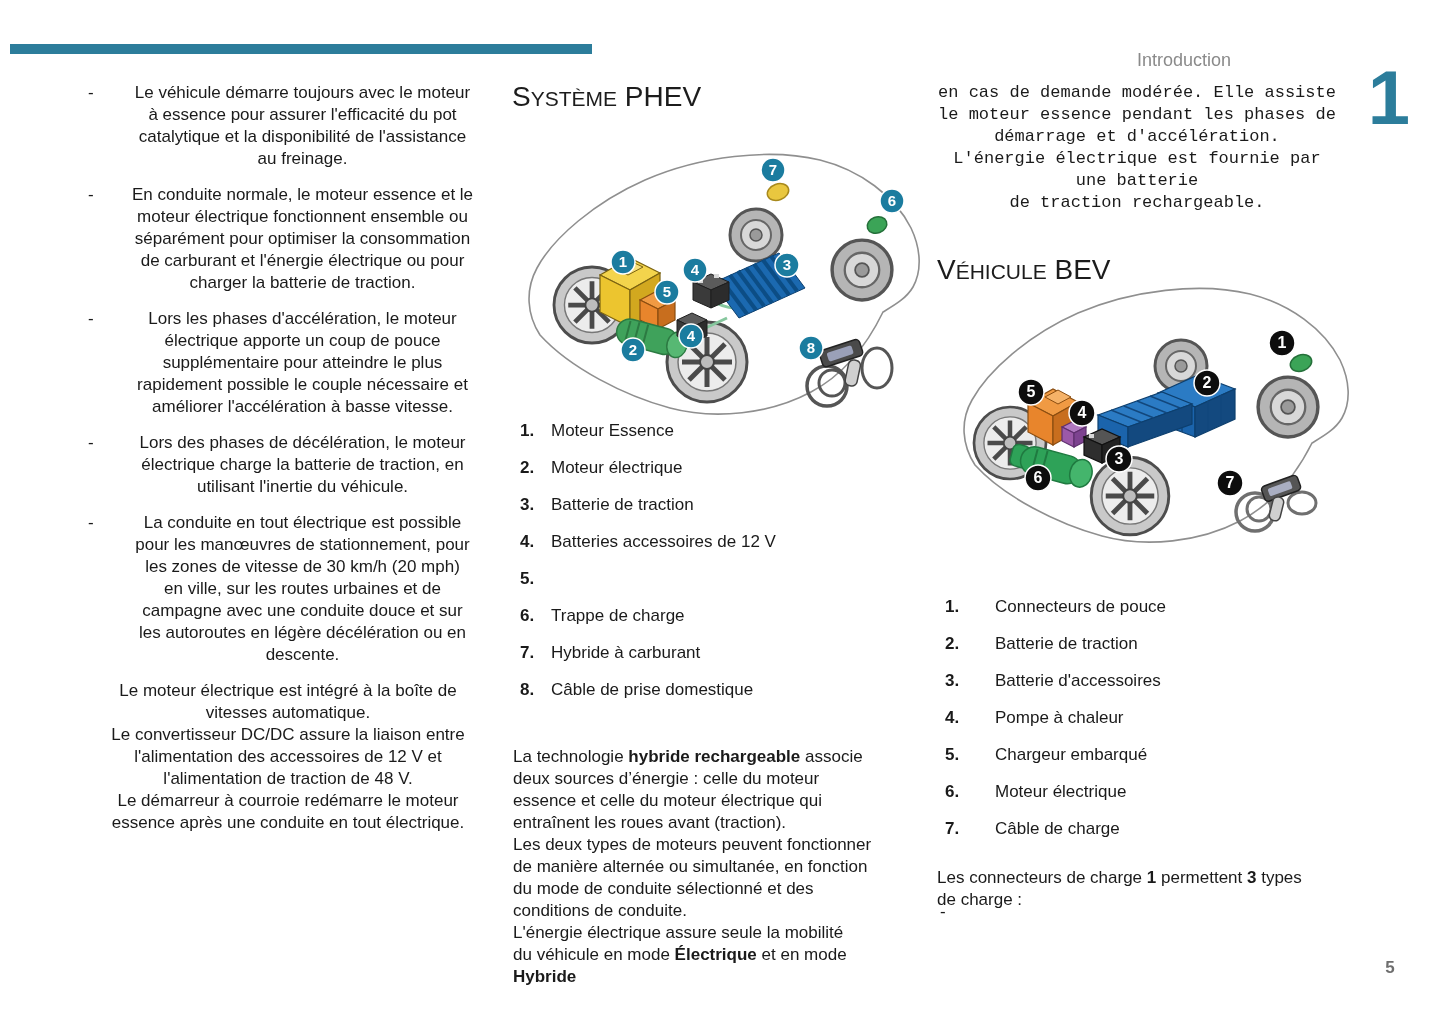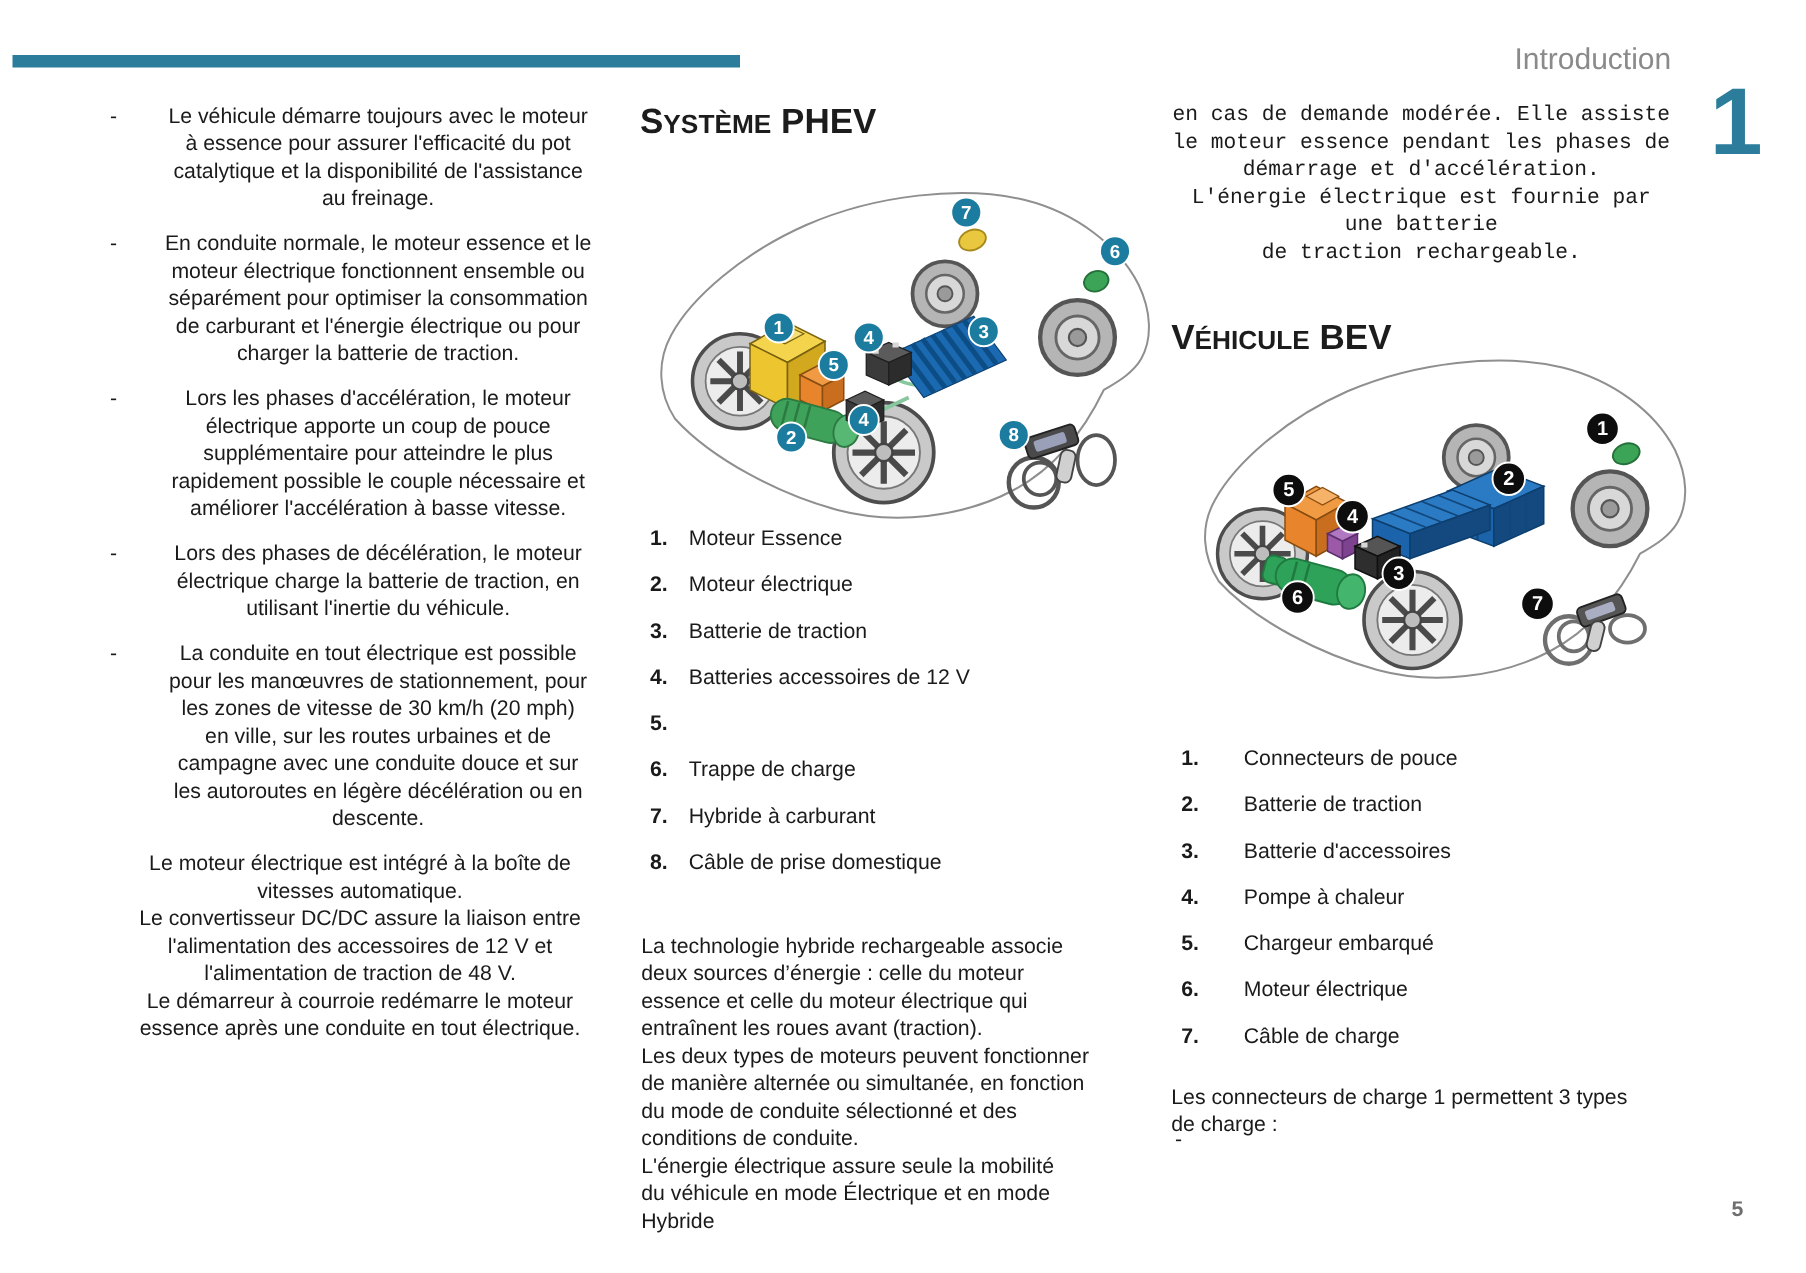--- a/index.html
+++ b/index.html
@@ -5,50 +5,50 @@
   html,body { margin:0; padding:0; }
   body {
     width:1445px; height:1018px; position:relative; overflow:hidden;
     background:#ffffff; color:#1a1a1a;
     font-family:"Liberation Sans", sans-serif;
   }
   .abs { position:absolute; }
 
   
   .top-rule { left:10px; top:44px; width:582px; height:10px; background:#2c7d9b; }
-  .breadcrumb { left:1137px; top:34px; width:200px; text-align:right;
-    font-size:24px; color:#8a8a8a; }
+  .breadcrumb { left:1137px; top:50px; width:200px; text-align:left;
+    font-size:18px; color:#8a8a8a; }
   .chapter-num { left:1358px; top:60px; width:62px; text-align:center;
     font-size:76px; font-weight:700; color:#2c7d9b; line-height:1; }
   .page-num { left:1378px; top:958px; width:24px; text-align:center;
     font-size:17px; font-weight:700; color:#6e6e6e; }
 
   
   .body-text { font-size:17px; line-height:22px; white-space:pre-line;text-align:center; }
   .bullet-list { width:400px; }
   .bullet { display:flex; margin-bottom:14px; }
   .bullet .dash { flex:0 0 29px; font-size:17px; line-height:22px; }
   .bullet .txt { flex:1 1 auto; }
   .left-paragraph { margin-top:10px; width:400px; }
 
-  .heading { font-size:28px; font-weight:700; color:#1c1c1c; line-height:30px; }
+  .heading { font-size:28px; font-weight:400; color:#1c1c1c; line-height:30px; }
   .heading .sc { font-size:21px; text-transform:uppercase; }
 
   .legend { }
   .legend .legend-item { display:flex; margin-bottom:15px;
     font-size:17px; line-height:22px; }
   .legend .num { font-weight:700; }
   .legend.phev-legend { padding-left:8px; width:390px; }
   .legend.phev-legend .num { flex:0 0 31px; }
   .legend.bev-legend { padding-left:8px; width:400px; }
   .legend.bev-legend .num { flex:0 0 50px; }
   .legend .lab { white-space:pre-line; }
 
   .rich { font-size:17px; line-height:22px; white-space:pre-line; }
-  .rich .b { font-weight:400; }
+  .rich .b { font-weight:700; }
 
   .charge-bullet { display:flex; width:400px; }
   .charge-bullet .dash { flex:0 0 27px; font-size:17px; line-height:22px; }
 
   svg text.co { font-family:"Liberation Sans", sans-serif; font-weight:700; fill:#ffffff; }
 </style>
 </head>
 <body>
 
 <div class="abs top-rule"></div>

